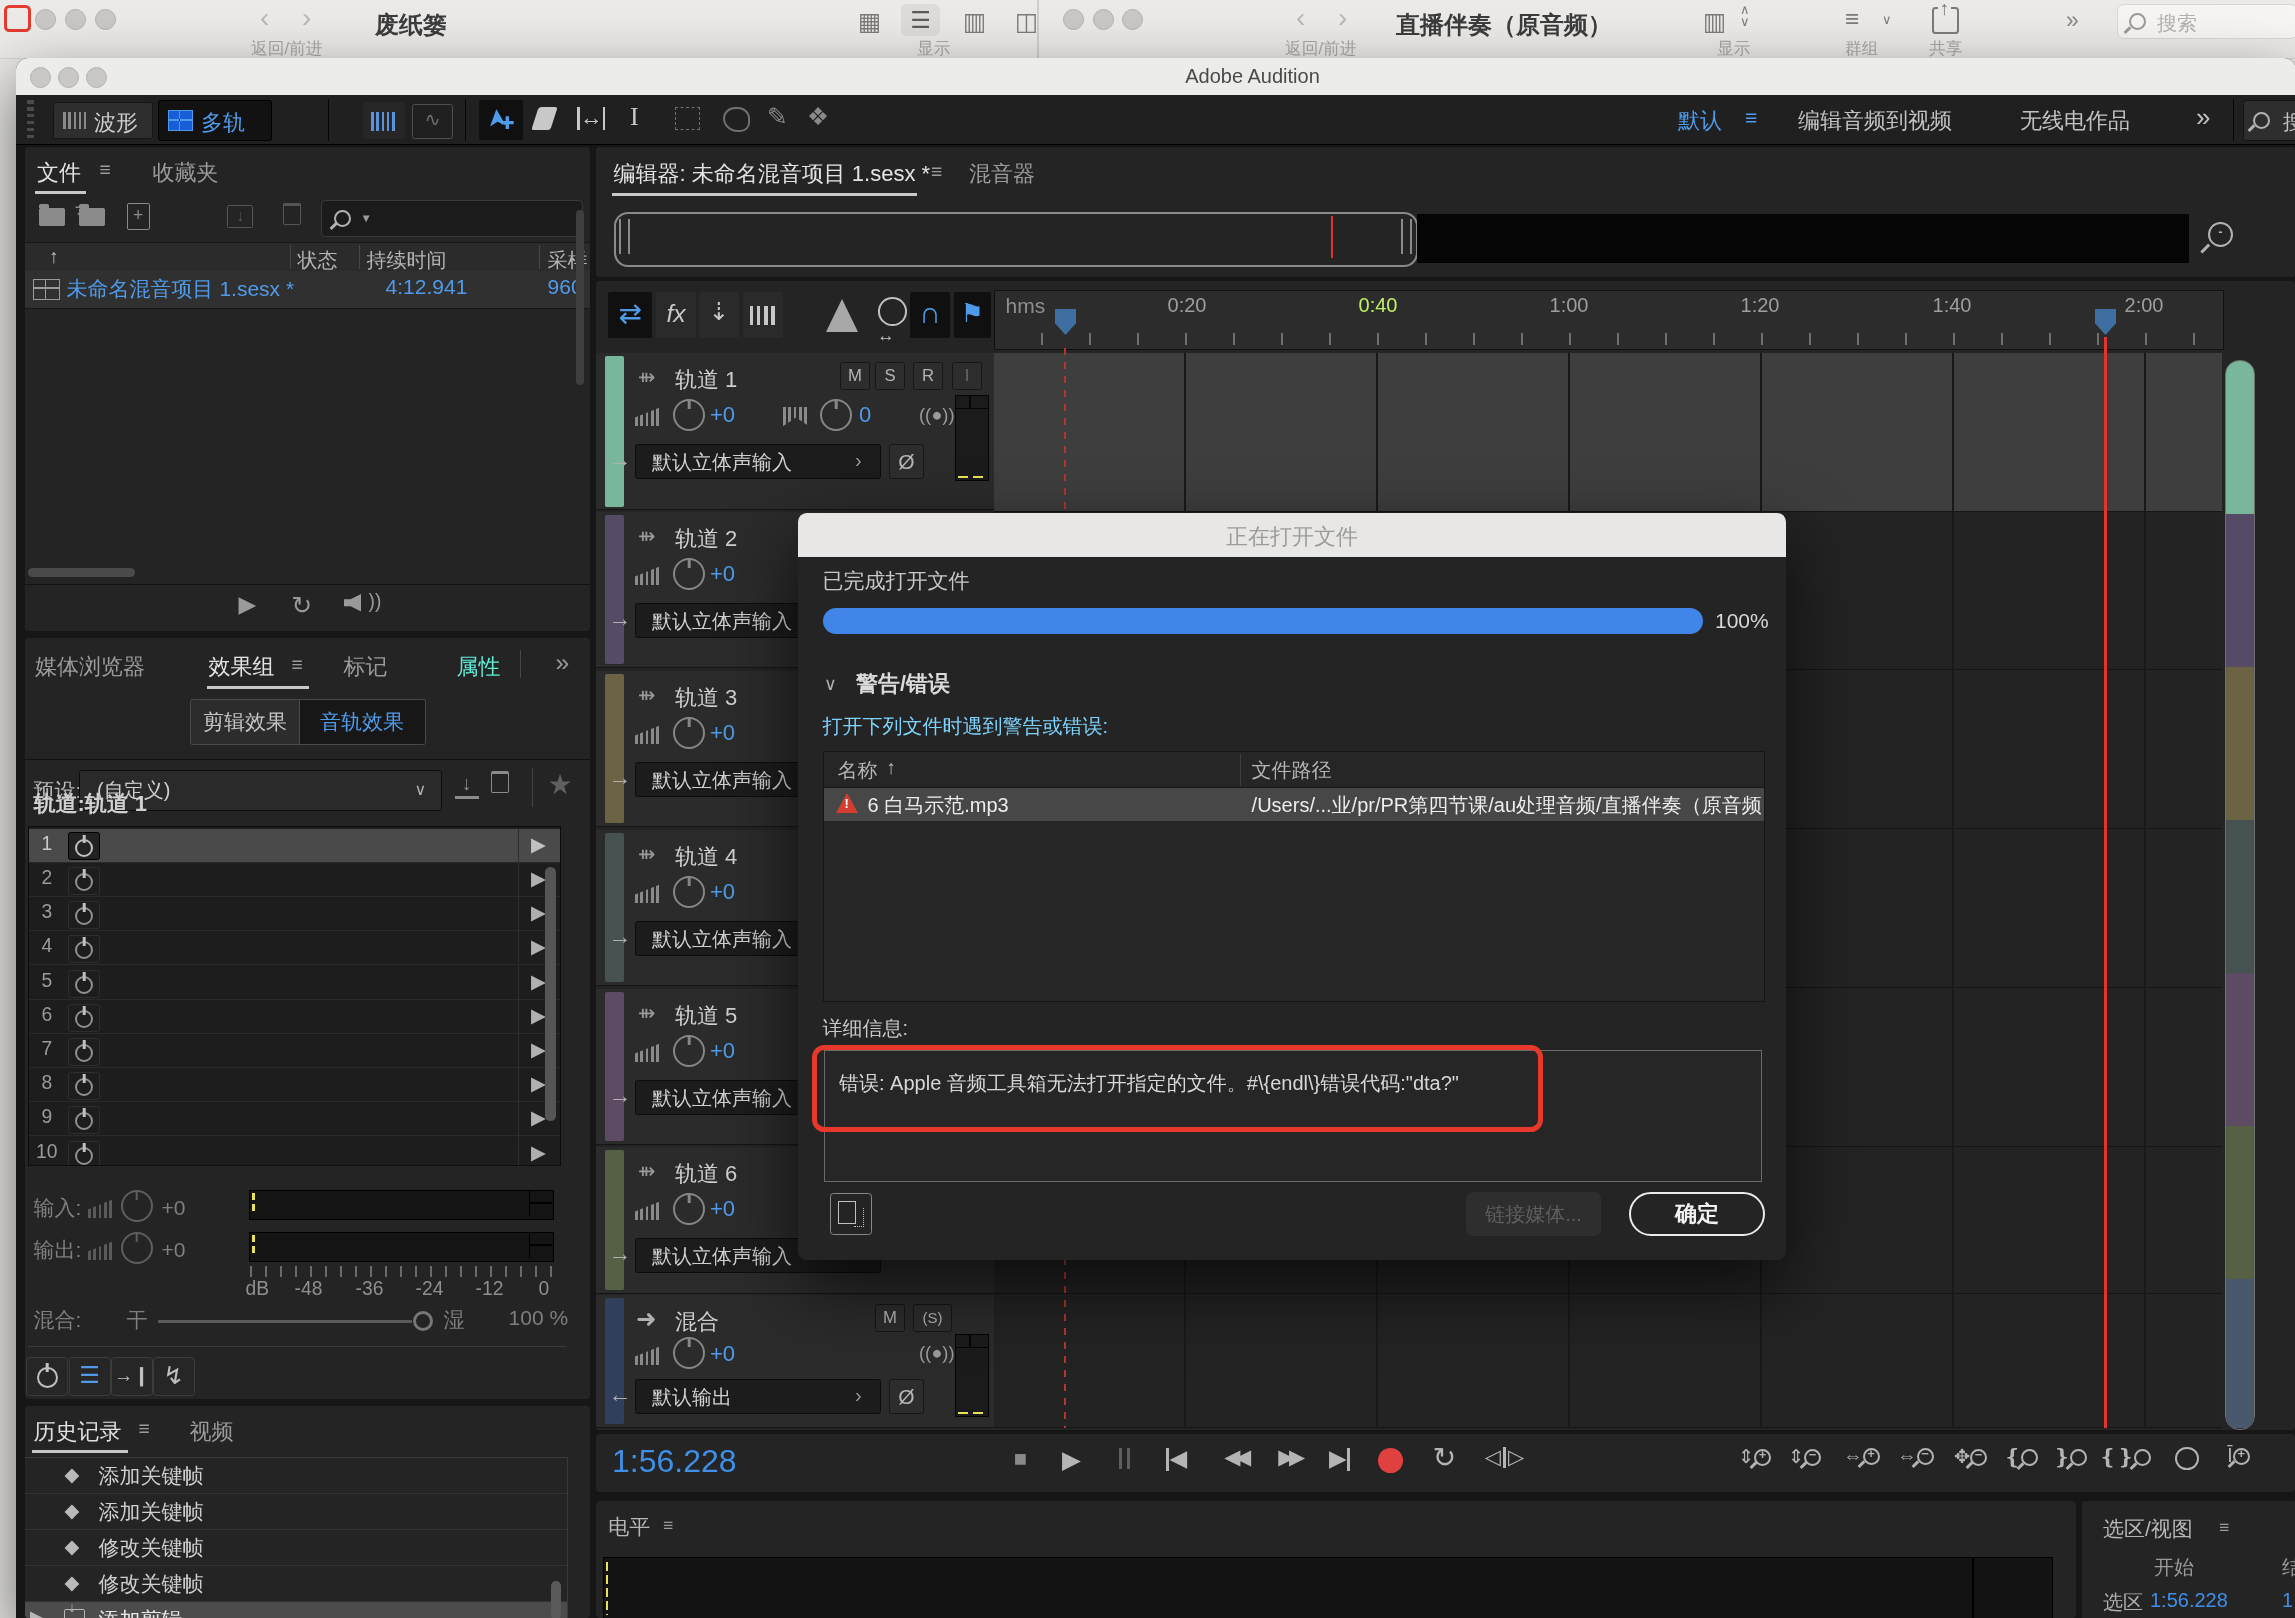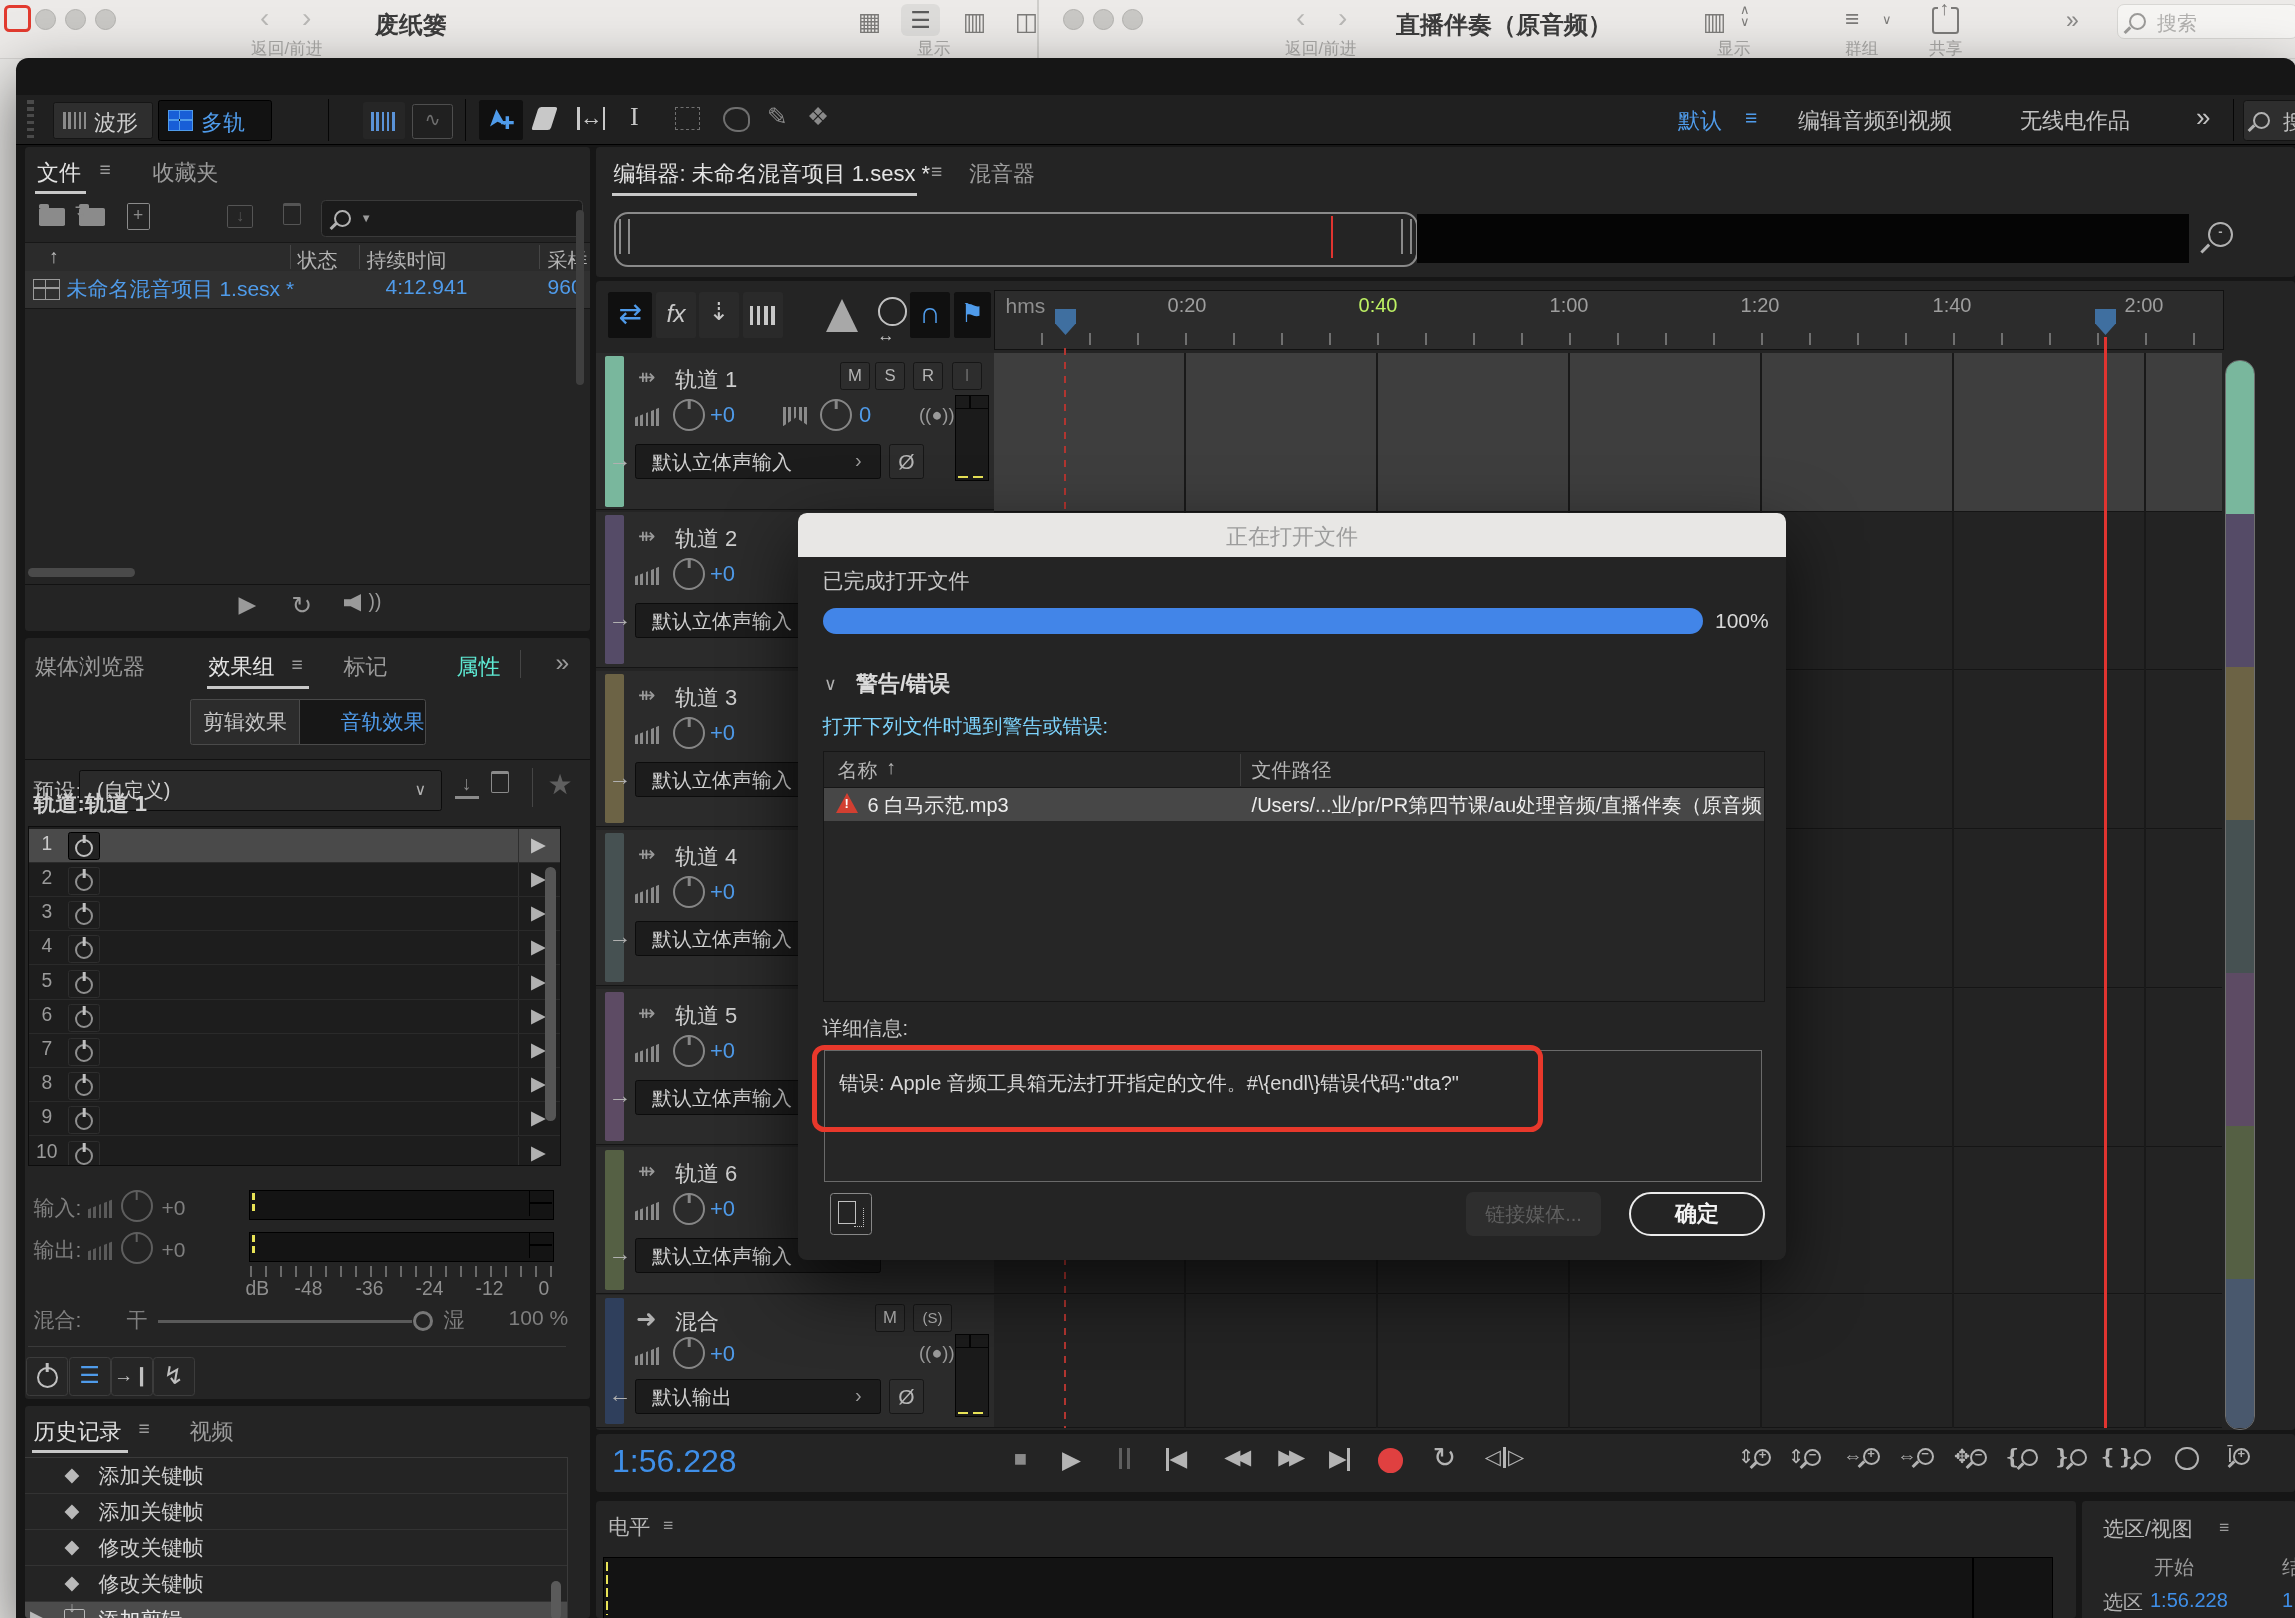--- a/index.html
+++ b/index.html
@@ -75,20 +75,26 @@
     <div class="p" style="left:2117px;top:4.4px;width:179px;height:33px;background:#f6f5f3;border:0.9px solid #d8d7d4;border-radius:7px">
       <span class="mag" style="position:absolute;left:10.5px;top:8px;border-color:#9c9b99">
           <i style="background:#9c9b99"></i>
         </span>
       <span class="p" style="left:39px;top:4.4px;font-size:20px;color:#b2b1af">搜索</span>
     </div>
   </div>
 
   <div class="p" style="left:16px;top:58px;width:2280px;height:1561px;background:#161616;border-radius:12.3px 12.3px 0 0;box-shadow:0 22px 61px rgba(0,0,0,.55)"></div>
 
+  <div class="p" style="left:16px;top:58px;width:2280px;height:37px;background:#ececea;border-radius:12.3px 12.3px 0 0">
+    <div class="light" style="left:14px;top:8.8px"></div>
+    <div class="light" style="left:42px;top:8.8px"></div>
+    <div class="light" style="left:70px;top:8.8px"></div>
+    <div class="p" style="left:1105px;top:7px;width:263px;text-align:center;font-size:20px;color:#4a4a4a">Adobe Audition</div>
+  </div>
 
   <div class="p" style="left:16px;top:95px;width:2280px;height:49px;background:#202020;border-bottom:1.8px solid #000">
     <div class="p" style="left:10.5px;top:5.3px;width:7px;height:39px;background:repeating-linear-gradient(180deg,#4a4a4a 0 3.5px,transparent 3.5px 7px)"></div>
     <div class="p" style="left:37px;top:7px;width:98px;height:35px;background:#2e2e2e;border:0.9px solid #151515;border-radius:2.6px">
       <span class="mbars" style="left:8.8px;top:8.8px;width:23px;height:17.5px;clip-path:none"></span>
       <span class="p" style="left:40px;top:5.3px;font-size:22px;color:#cfcfcf">波形</span>
     </div>
     <div class="p" style="left:142px;top:5.3px;width:112px;height:39px;background:#121212;border:0.9px solid #000;border-radius:2.6px">
       <span class="p" style="left:8.8px;top:8.8px;width:23px;height:19.3px;background:linear-gradient(90deg,#4f9bea 0 9.6px,transparent 9.6px 11.4px,#4f9bea 11.4px),linear-gradient(180deg,#4f9bea 0 8px,transparent 8px 9.6px,#4f9bea 9.6px);background-blend-mode:multiply;border:0.9px solid #4f9bea"></span>
       <span class="p" style="left:42px;top:7px;font-size:22px;color:#4f9bea">多轨</span>
@@ -173,21 +179,21 @@
     <div class="p" style="left:10.5px;top:14px;font-size:22px;color:#9b9b9b">媒体浏览器</div>
     <div class="p" style="left:184px;top:14px;font-size:22px;color:#e3e3e3">效果组</div>
     <div class="tab-underline" style="left:182px;top:48px;width:102px"></div>
     <div class="p" style="left:267px;top:16px;font-size:19.3px;color:#9b9b9b">≡</div>
     <div class="p" style="left:319px;top:14px;font-size:22px;color:#9b9b9b">标记</div>
     <div class="p" style="left:432px;top:14px;font-size:22px;color:#5eead4">属性</div>
     <div class="p" style="left:495px;top:12.3px;width:0.9px;height:28px;background:#454545"></div>
     <div class="p" style="left:531px;top:10.5px;font-size:24.6px;color:#9b9b9b">»</div>
 
     <div class="p" style="left:165px;top:61px;width:109px;height:44px;background:#2c2c2c;border:0.9px solid #4a4a4a;border-radius:2.6px 0 0 2.6px;color:#c6c6c6;font-size:21px;text-align:center;line-height:44px">剪辑效果</div>
-    <div class="p" style="left:274px;top:61px;width:125px;height:44px;background:#171717;border:0.9px solid #4a4a4a;border-radius:0 2.6px 2.6px 0;color:#4f9bea;font-size:21px;text-align:right;line-height:44px">音轨效果</div>
+    <div class="p" style="left:274px;top:61px;width:125px;height:44px;background:#171717;border:0.9px solid #4a4a4a;border-radius:0 2.6px 2.6px 0;color:#4f9bea;font-size:21px;text-align:center;line-height:44px">音轨效果</div>
     <div class="p" style="left:0;top:121px;width:565px;height:0.9px;background:#111"></div>
 
     <div class="p" style="left:8.8px;top:139px;font-size:21px;color:#b7b7b7">预设:</div>
     <div class="dd" style="left:54px;top:132px;width:361px;height:39px;background:#2a2a2a">
       <span class="p" style="left:17.5px;top:6.1px">(自定义)</span>
       <span class="p" style="left:335px;top:8.8px;font-size:16px;color:#b0b0b0">∨</span>
     </div>
     <div class="p" style="left:430px;top:137px;width:24.6px;height:21px;border-bottom:3.5px solid #8b8b8b;color:#8b8b8b;font-size:19.3px;text-align:center;line-height:17.5px">↓</div>
     <div class="p" style="left:466px;top:133px"><span class="trash"></span></div>
     <div class="p" style="left:507px;top:130px;width:0.9px;height:39px;background:#454545"></div>

